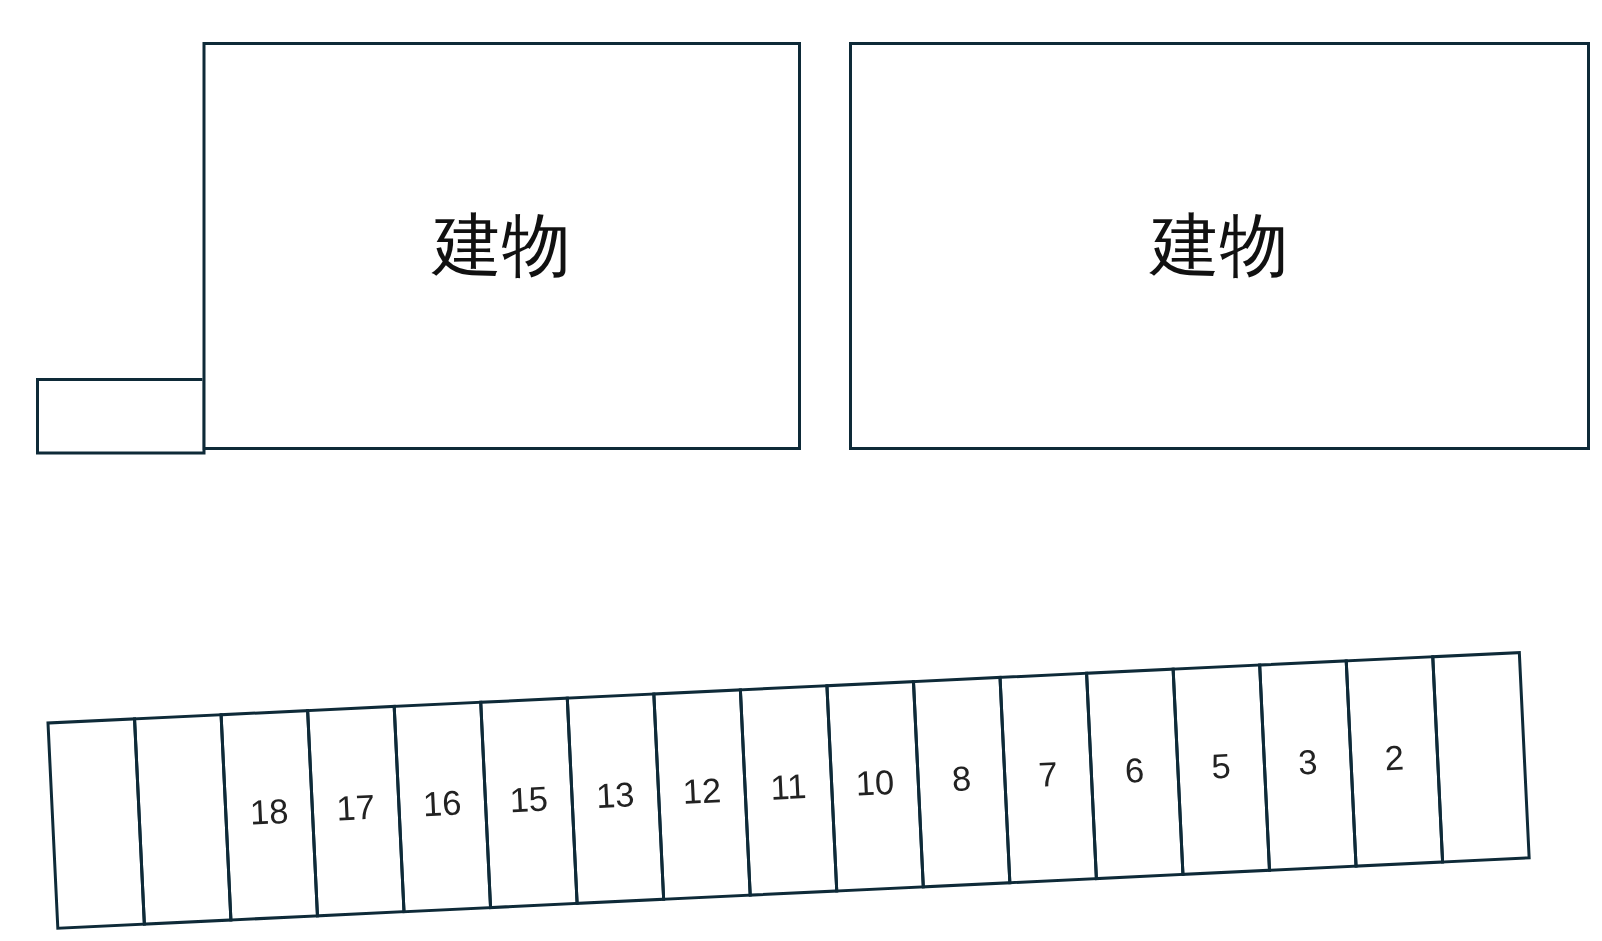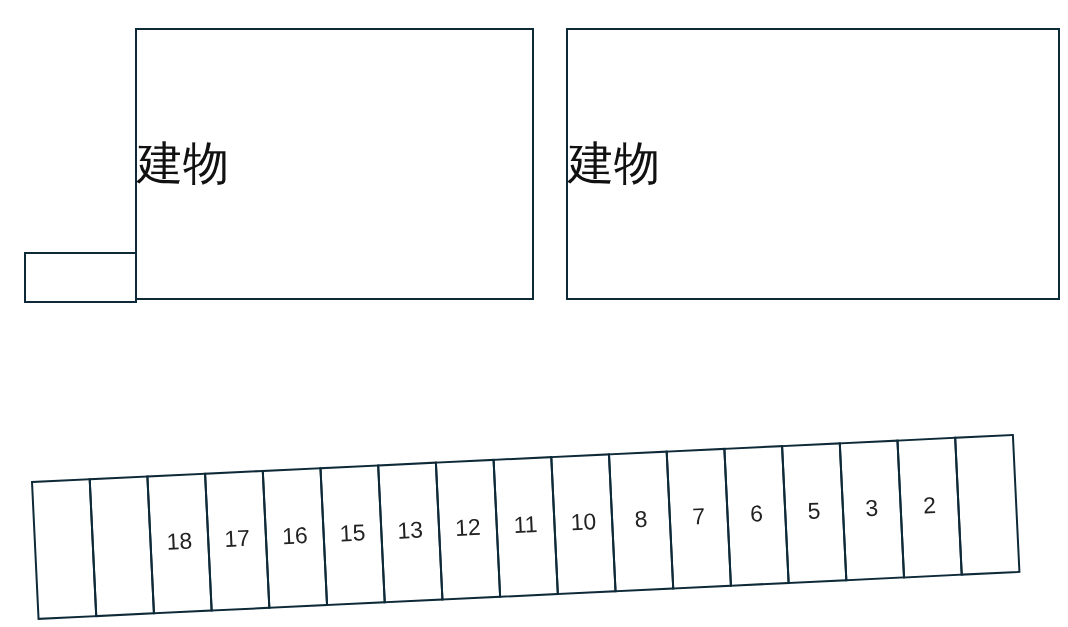--- a/index.html
+++ b/index.html
@@ -1,20 +1,20 @@
 <!DOCTYPE html>
 <html><head>
 <meta charset="utf-8">
 <style>
   html, body { margin: 0; padding: 0; background: #ffffff; }
   body { width: 1068px; height: 627px; position: relative; overflow: hidden;
          font-family: "DejaVu Sans", sans-serif; }
   .box { position: absolute; border: 2px solid #0e2a38; box-sizing: border-box; background: #fff; }
   .bld-label { position: absolute; left: 0; right: 0; top: 50%; transform: translateY(-50%);
-               font-size: 46px; color: #111; font-weight: 300; }
+               text-align: center; font-size: 46px; color: #111; font-weight: 300; }
   svg { position: absolute; left: 0; top: 0; }
   .slot-label { font-family: "Liberation Sans", sans-serif; font-size: 23px; fill: #222; }
 </style>
 </head>
 <body>
 
 <div class="box" style="left:24px; top:252px; width:113px; height:51px;"></div>
 
 <div class="box" style="left:135px; top:28px; width:399px; height:272px;">
   <div class="bld-label">建物</div>

